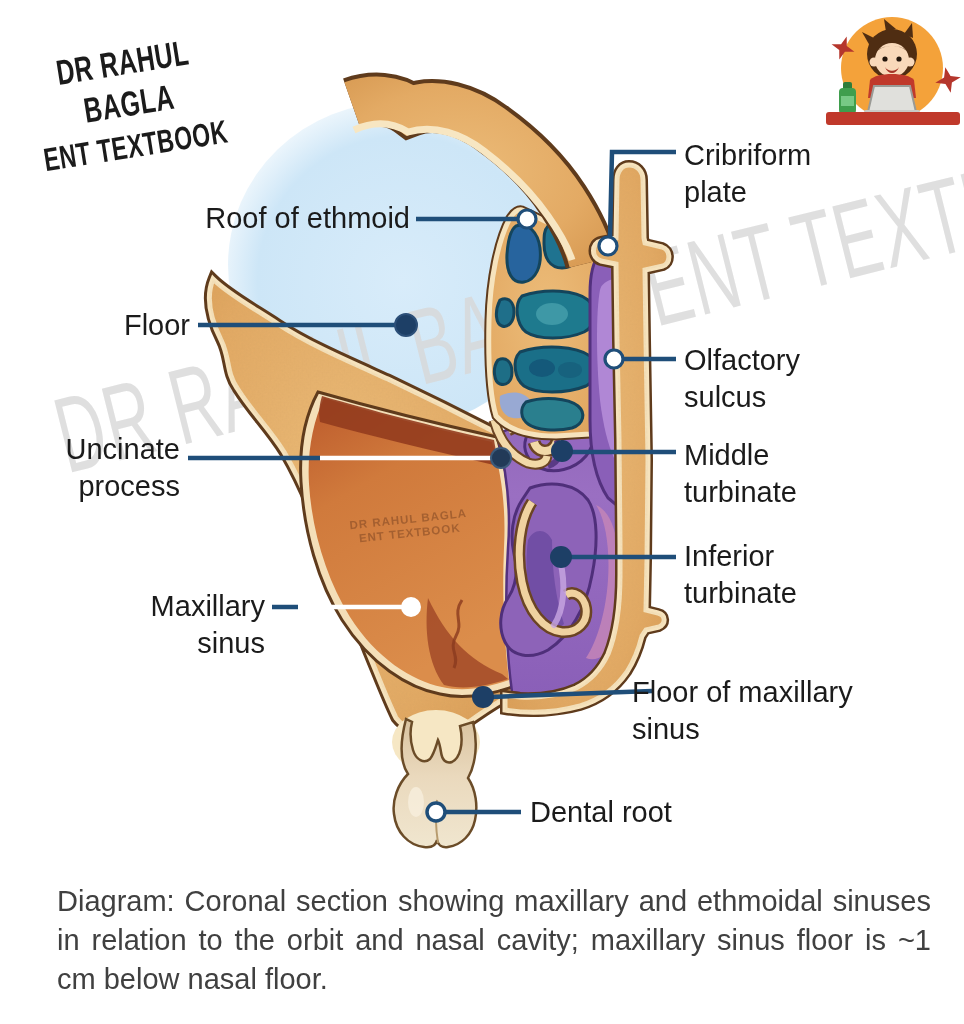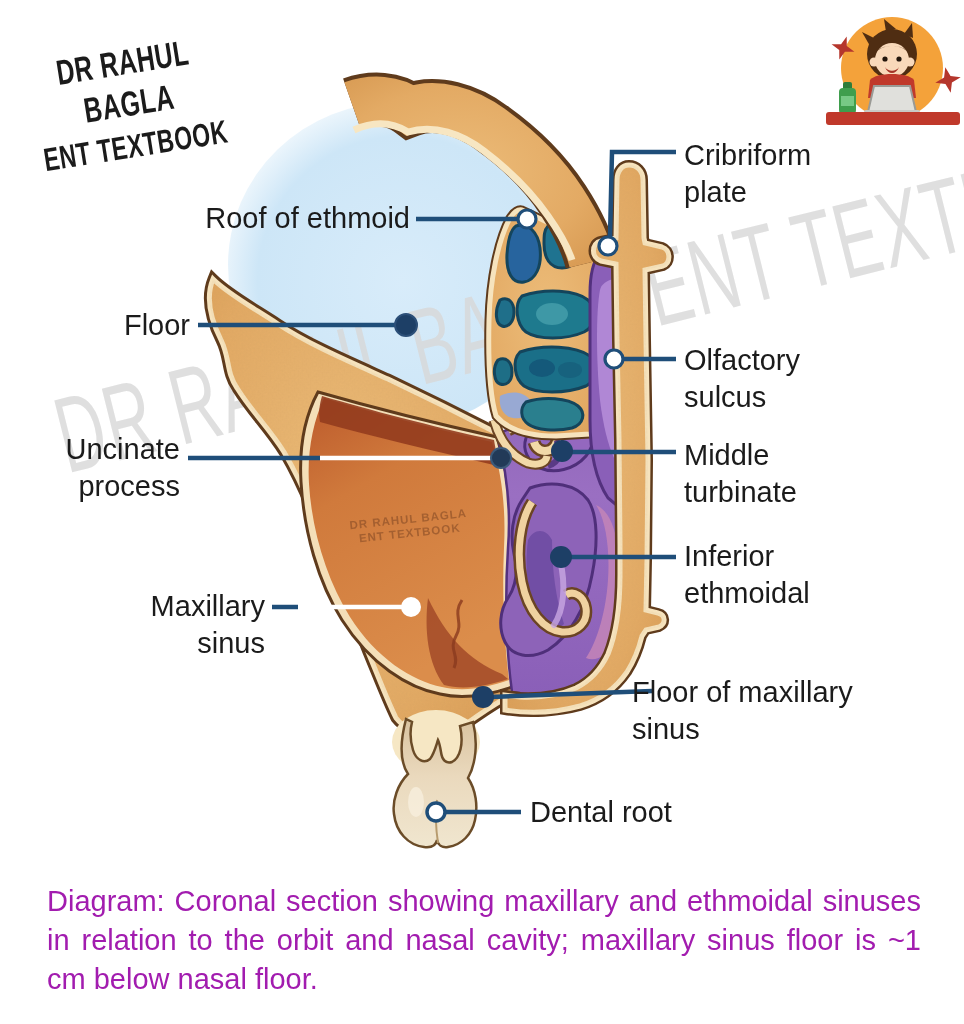--- a/index.html
+++ b/index.html
@@ -31,22 +31,22 @@
   #lbl-orbit{right:774px;top:307px;}
   #lbl-uncinate{right:784px;top:431px;margin-left:12px;}
   #lbl-maxsinus{right:699px;top:588px;}
   #lbl-cribriform{left:684px;top:137px;}
   #lbl-olfactory{left:684px;top:342px;}
   #lbl-middle{left:684px;top:437px;}
   #lbl-inferior{left:684px;top:538px;}
   #lbl-floor{left:632px;top:674px;}
   #lbl-dental{left:530px;top:794px;}
   
-  #caption{position:absolute;left:47px;top:882px;width:874px;font-size:29px;line-height:39px;
-           color:#a21caf;text-align:justify;z-index:6;}
+  #caption{position:absolute;left:57px;top:882px;width:874px;font-size:29px;line-height:39px;
+           color:#404040;text-align:justify;z-index:6;}
   
   #logo{position:absolute;left:824px;top:14px;z-index:6;}
 </style>
 </head>
 <body>
 
 <div id="stage">
 
   <div id="orbit-disc"></div>
 
@@ -241,21 +241,21 @@
 process</div>
   <div class="anno ar" id="lbl-maxsinus">Maxillary
 sinus</div>
   <div class="anno" id="lbl-cribriform">Cribriform
 plate</div>
   <div class="anno" id="lbl-olfactory">Olfactory
 sulcus</div>
   <div class="anno" id="lbl-middle">Middle
 turbinate</div>
   <div class="anno" id="lbl-inferior">Inferior
-ethmoidal</div>
+turbinate</div>
   <div class="anno" id="lbl-floor">Floor of maxillary
 sinus</div>
   <div class="anno" id="lbl-dental">Dental root</div>
 
   <div id="brand">
     <div class="b1">DR RAHUL BAGLA</div>
     <div class="b2">ENT TEXTBOOK</div>
   </div>
 
   <svg id="logo" width="140" height="116" viewBox="0 0 140 116">

